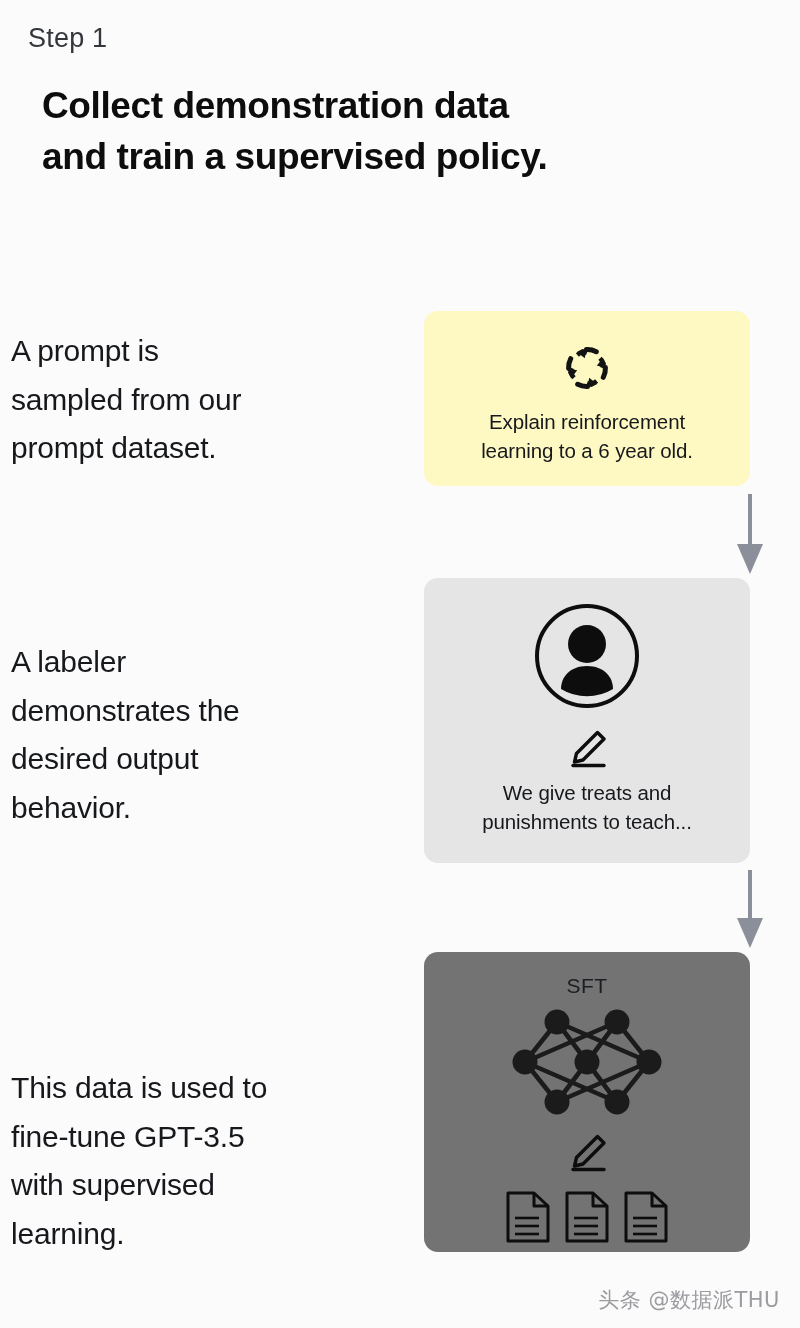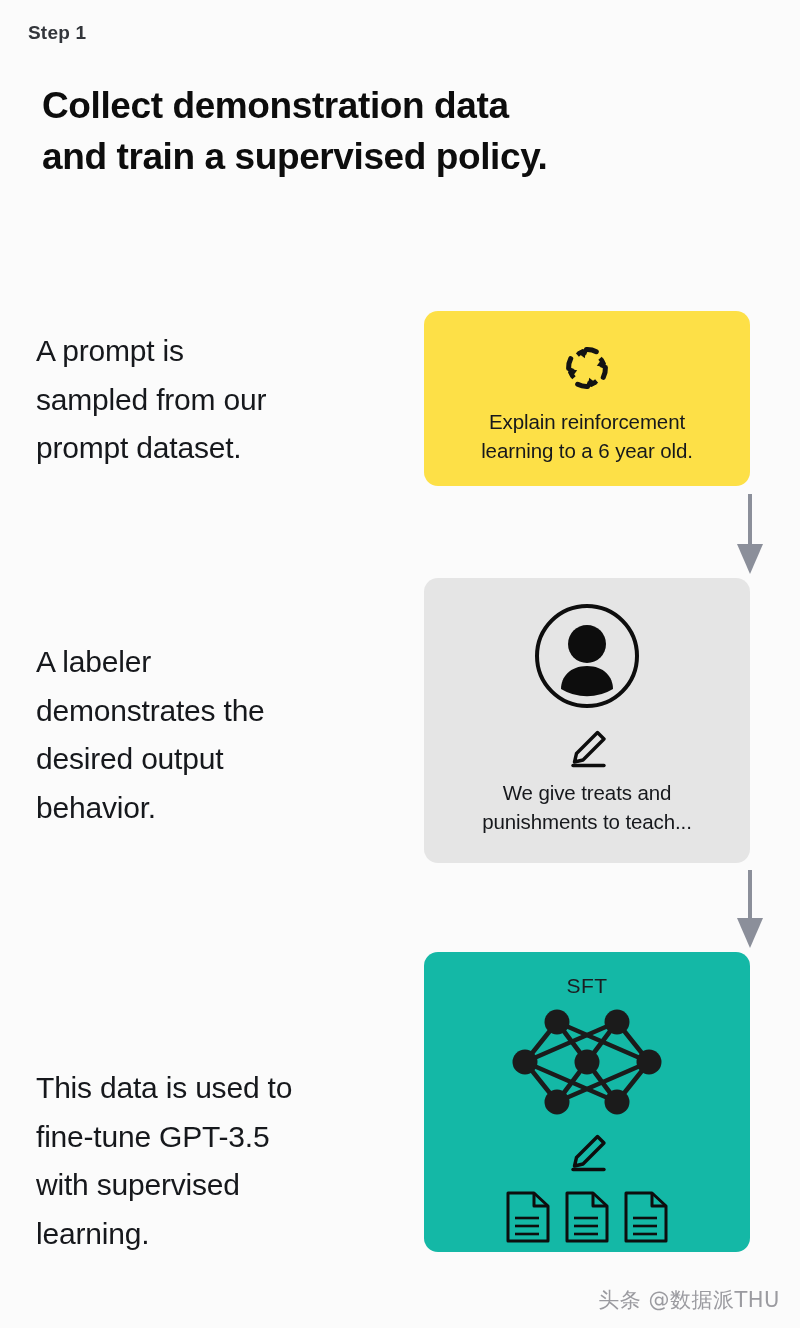--- a/index.html
+++ b/index.html
@@ -22,22 +22,22 @@
     width: 800px;
     height: 1328px;
     box-sizing: border-box;
   }
 
   
   .step-label {
     position: absolute;
     left: 28px;
     top: 22px;
-    font-size: 19px;
-    font-weight: 700;
+    font-size: 27px;
+    font-weight: 400;
     color: #33363b;
     letter-spacing: 0.2px;
     line-height: 1.2;
     text-align: center;
   }
 
   .headline {
     position: absolute;
     left: 42px;
     top: 80px;
@@ -46,21 +46,21 @@
     font-weight: 700;
     line-height: 1.38;
     letter-spacing: -0.4px;
     color: #0d0d0d;
   }
   .headline .hl-line { display: block; }
 
   
   .desc {
     position: absolute;
-    left: 36px;
+    left: 11px;
     width: 372px;
     font-size: 30px;
     font-weight: 400;
     line-height: 1.62;
     letter-spacing: -0.2px;
     color: #16181c;
   }
   .desc .ln { display: block; }
   .desc-1 { top: 327px; }
   .desc-2 { top: 638px; }
@@ -70,31 +70,31 @@
   .card {
     position: absolute;
     left: 424px;
     width: 326px;
     border-radius: 14px;
     box-sizing: border-box;
   }
   .card-prompt {
     top: 311px;
     height: 175px;
-    background: #fde047;
+    background: #fef9c3;
   }
   .card-labeler {
     top: 578px;
     height: 285px;
     background: #e5e5e5;
   }
   .card-sft {
     top: 952px;
     height: 300px;
-    background: #14b8a6;
+    background: #737373;
   }
 
   .card-caption {
     position: absolute;
     left: 16px;
     right: 16px;
     text-align: center;
     font-size: 20.5px;
     line-height: 1.42;
     letter-spacing: -0.1px;

